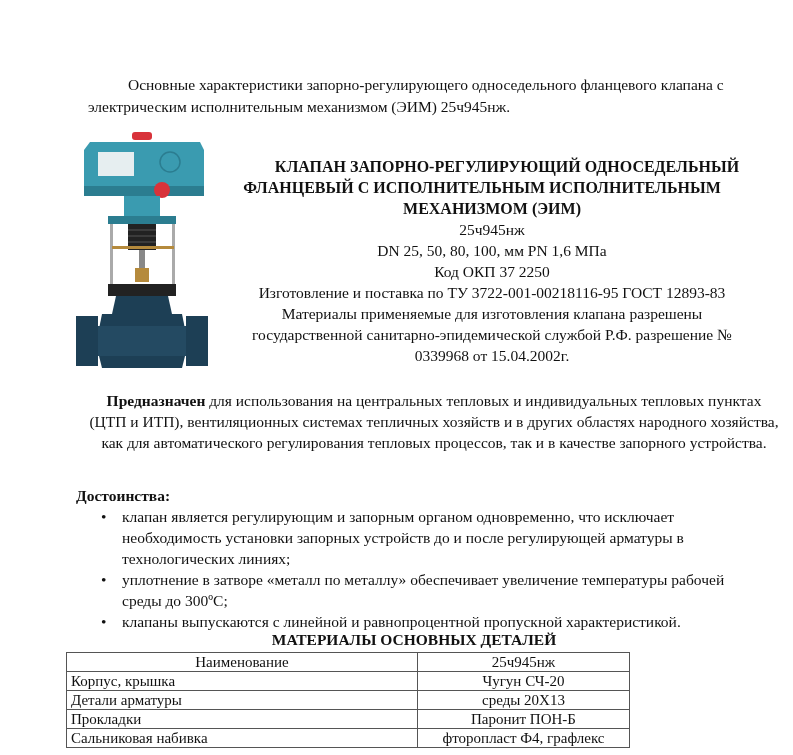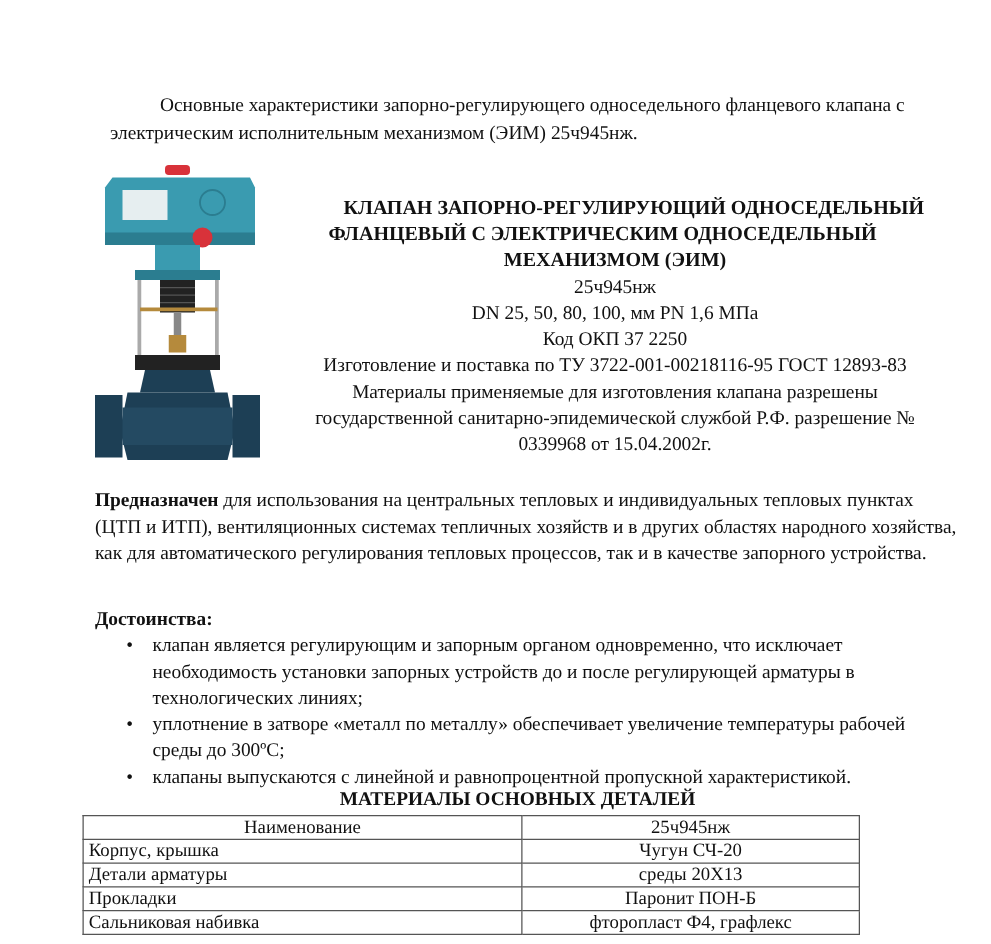--- a/index.html
+++ b/index.html
@@ -6,29 +6,29 @@
   body { width: 793px; height: 755px; position: relative; overflow: hidden;
          font-family: "Liberation Serif", "DejaVu Serif", serif; color: #111; }
   .abs { position: absolute; }
   .intro { left: 88px; top: 74px; width: 690px; font-size: 15.5px; line-height: 22px; }
   .intro .indent { display: inline-block; width: 40px; }
   .photo { left: 72px; top: 128px; width: 140px; height: 250px; }
   .title-block { left: 232px; top: 156px; width: 520px; text-align: center; font-size: 15.5px; line-height: 21px; }
   .title-block .bold { font-weight: bold; font-size: 16px; }
   .title-block .l1 { padding-left: 30px; text-align: center; }
   .title-block .l2 { margin-left: -20px; }
-  .purpose { left: 76px; top: 390px; width: 690px; font-size: 15.5px; line-height: 21px; }
+  .purpose { left: 89px; top: 390px; width: 690px; font-size: 15.5px; line-height: 21px; text-align: center; }
   .purpose b { font-weight: bold; }
   .adv { left: 76px; top: 485px; width: 690px; font-size: 15.5px; line-height: 21px; }
   .adv .head { font-weight: bold; }
   .adv ul { margin: 0; padding: 0; list-style: none; }
   .adv li { position: relative; padding-left: 46px; }
   .adv li .bullet { position: absolute; left: 25px; top: 0; }
   .mat-title { left: 66px; top: 630px; width: 696px; text-align: center; font-size: 15.5px; line-height: 20px; font-weight: bold; }
-  table.mat { position: absolute; left: 66px; top: 652px; width: 622px; border-collapse: collapse; font-size: 15px; }
+  table.mat { position: absolute; left: 66px; top: 652px; width: 564px; border-collapse: collapse; font-size: 15px; }
   table.mat td { border: 1px solid #555; height: 18px; padding: 0 4px; line-height: 18px; }
   table.mat td.c1 { width: 342px; }
   table.mat td.c2 { text-align: center; }
   table.mat tr.hdr td.c1 { text-align: center; }
 </style>
 </head>
 <body>
 
 <div class="abs intro"><span class="indent"></span><span>Основные характеристики запорно-регулирующего односедельного фланцевого клапана с электрическим исполнительным механизмом (ЭИМ) 25ч945нж.</span></div>
 
@@ -62,21 +62,21 @@
 
     <path d="M30 186 L110 186 L116 216 L110 240 L30 240 L24 216 Z" fill="#1d3f55"></path>
     <rect x="4" y="188" width="22" height="50" fill="#1d3f55"></rect>
     <rect x="114" y="188" width="22" height="50" fill="#1d3f55"></rect>
     <rect x="26" y="198" width="88" height="30" fill="#244a62"></rect>
   </svg>
 </div>
 
 <div class="abs title-block">
   <div class="bold l1">КЛАПАН ЗАПОРНО-РЕГУЛИРУЮЩИЙ ОДНОСЕДЕЛЬНЫЙ</div>
-  <div class="bold l2">ФЛАНЦЕВЫЙ С ЭЛЕКТРИЧЕСКИМ ОДНОСЕДЕЛЬНЫЙ</div>
+  <div class="bold l2">ФЛАНЦЕВЫЙ С ИСПОЛНИТЕЛЬНЫМ ИСПОЛНИТЕЛЬНЫМ</div>
   <div class="bold">МЕХАНИЗМОМ (ЭИМ)</div>
   <div>25ч945нж</div>
   <div>DN 25, 50, 80, 100, мм PN 1,6 МПа</div>
   <div>Код ОКП 37 2250</div>
   <div>Изготовление и поставка по ТУ 3722-001-00218116-95 ГОСТ 12893-83</div>
   <div>Материалы применяемые для изготовления клапана разрешены</div>
   <div>государственной санитарно-эпидемической службой Р.Ф. разрешение №</div>
   <div>0339968 от 15.04.2002г.</div>
 </div>
 

